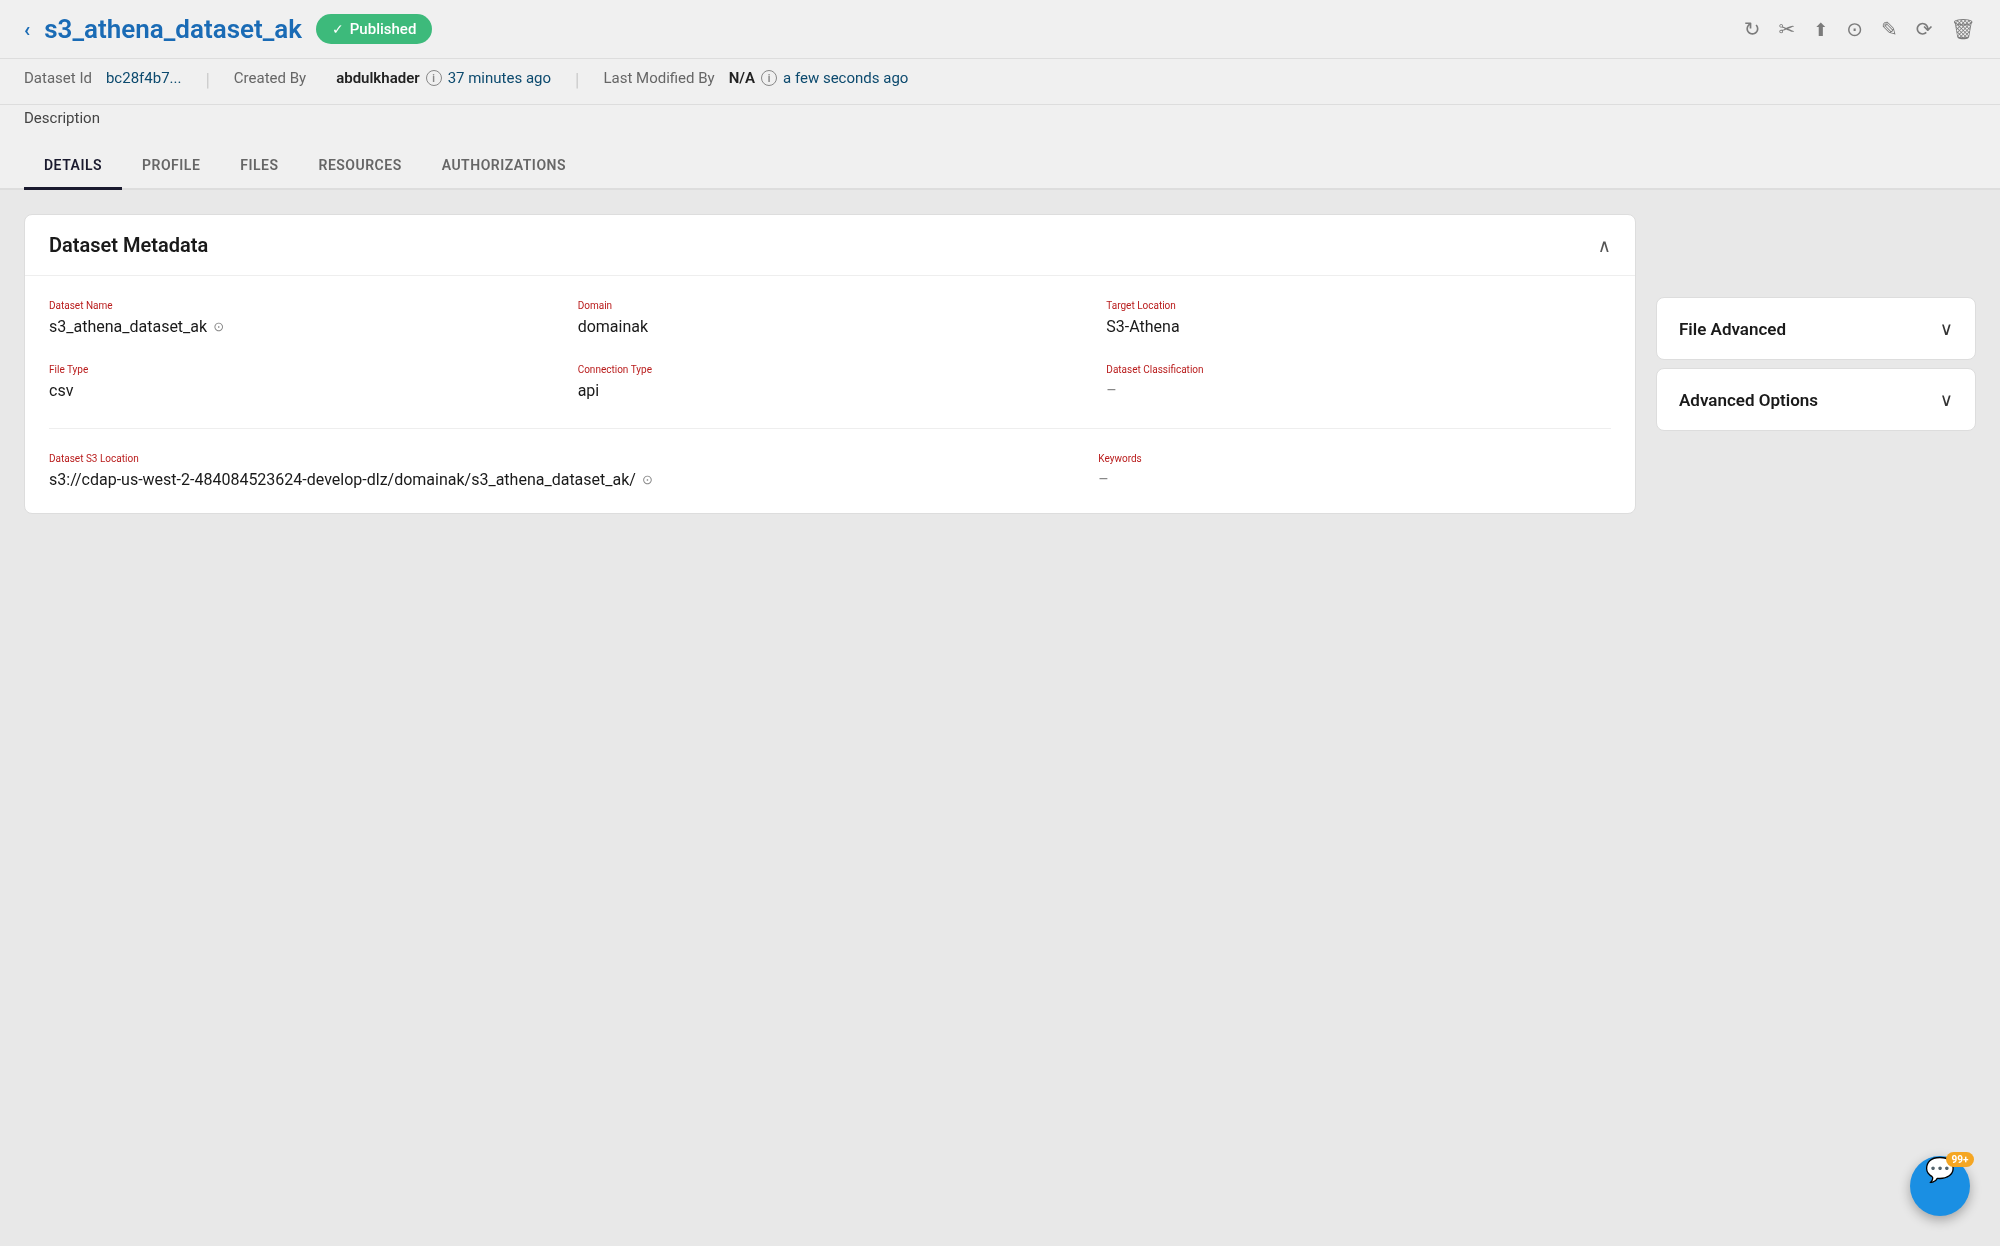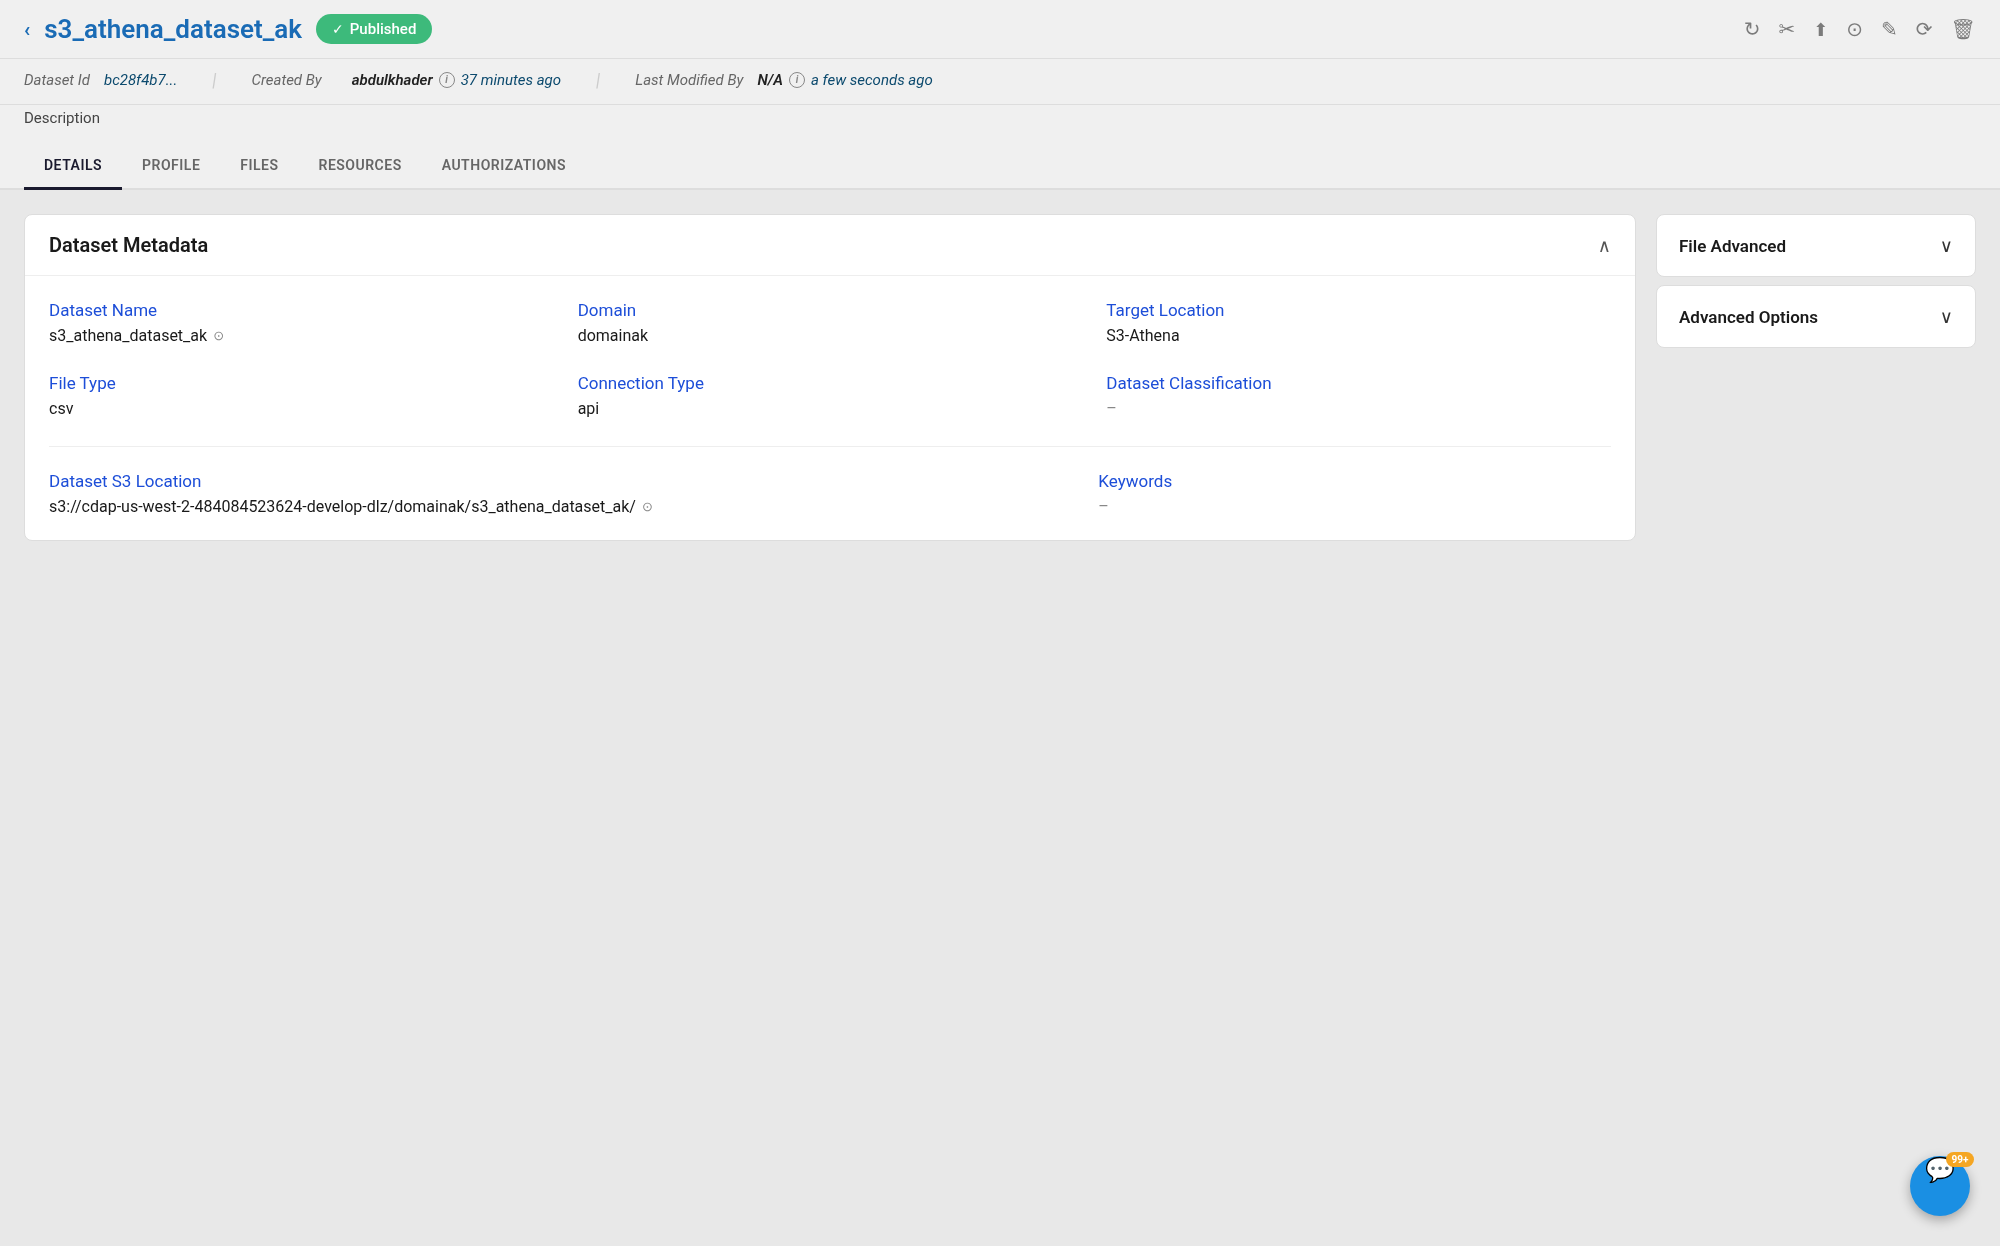--- a/index.html
+++ b/index.html
@@ -65,26 +65,25 @@
       font-size: 20px;
       color: #555;
       cursor: pointer;
       opacity: 0.75;
     }
 
     .meta-bar {
       background: #f0f0f0;
       padding: 10px 24px 14px;
       display: flex;
-      align-items: center;
-      gap: 15px;
+      align-items: flex-start;
+      gap: 4px;
       font-size: 15px;
       color: #444;
       border-bottom: 1px solid #ddd;
-      font-style: italic;
     }
 
     .meta-item {
       display: flex;
       align-items: center;
       gap: 6px;
     }
 
     .meta-divider {
       color: #ccc;
@@ -150,21 +149,21 @@
     .tab.active {
       color: #1a1a2e;
       border-bottom: 3px solid #1a1a2e;
       margin-bottom: -2px;
     }
 
     .main-content {
       padding: 24px;
       display: flex;
       gap: 20px;
-      align-items: flex-start;
+      align-items: center;
     }
 
     .left-panel {
       flex: 1;
     }
 
     .right-panel {
       width: 320px;
       flex-shrink: 0;
       display: flex;
@@ -210,22 +209,22 @@
       margin-bottom: 28px;
     }
 
     .field-group {
       display: flex;
       flex-direction: column;
       gap: 6px;
     }
 
     .field-label {
-      font-size: 17px;
-      color: #1d4ed8;
+      font-size: 10px;
+      color: #b91c1c;
       font-weight: 400;
     }
 
     .field-value {
       font-size: 16px;
       color: #1a1a1a;
       font-weight: 400;
       display: flex;
       align-items: center;
       gap: 6px;

